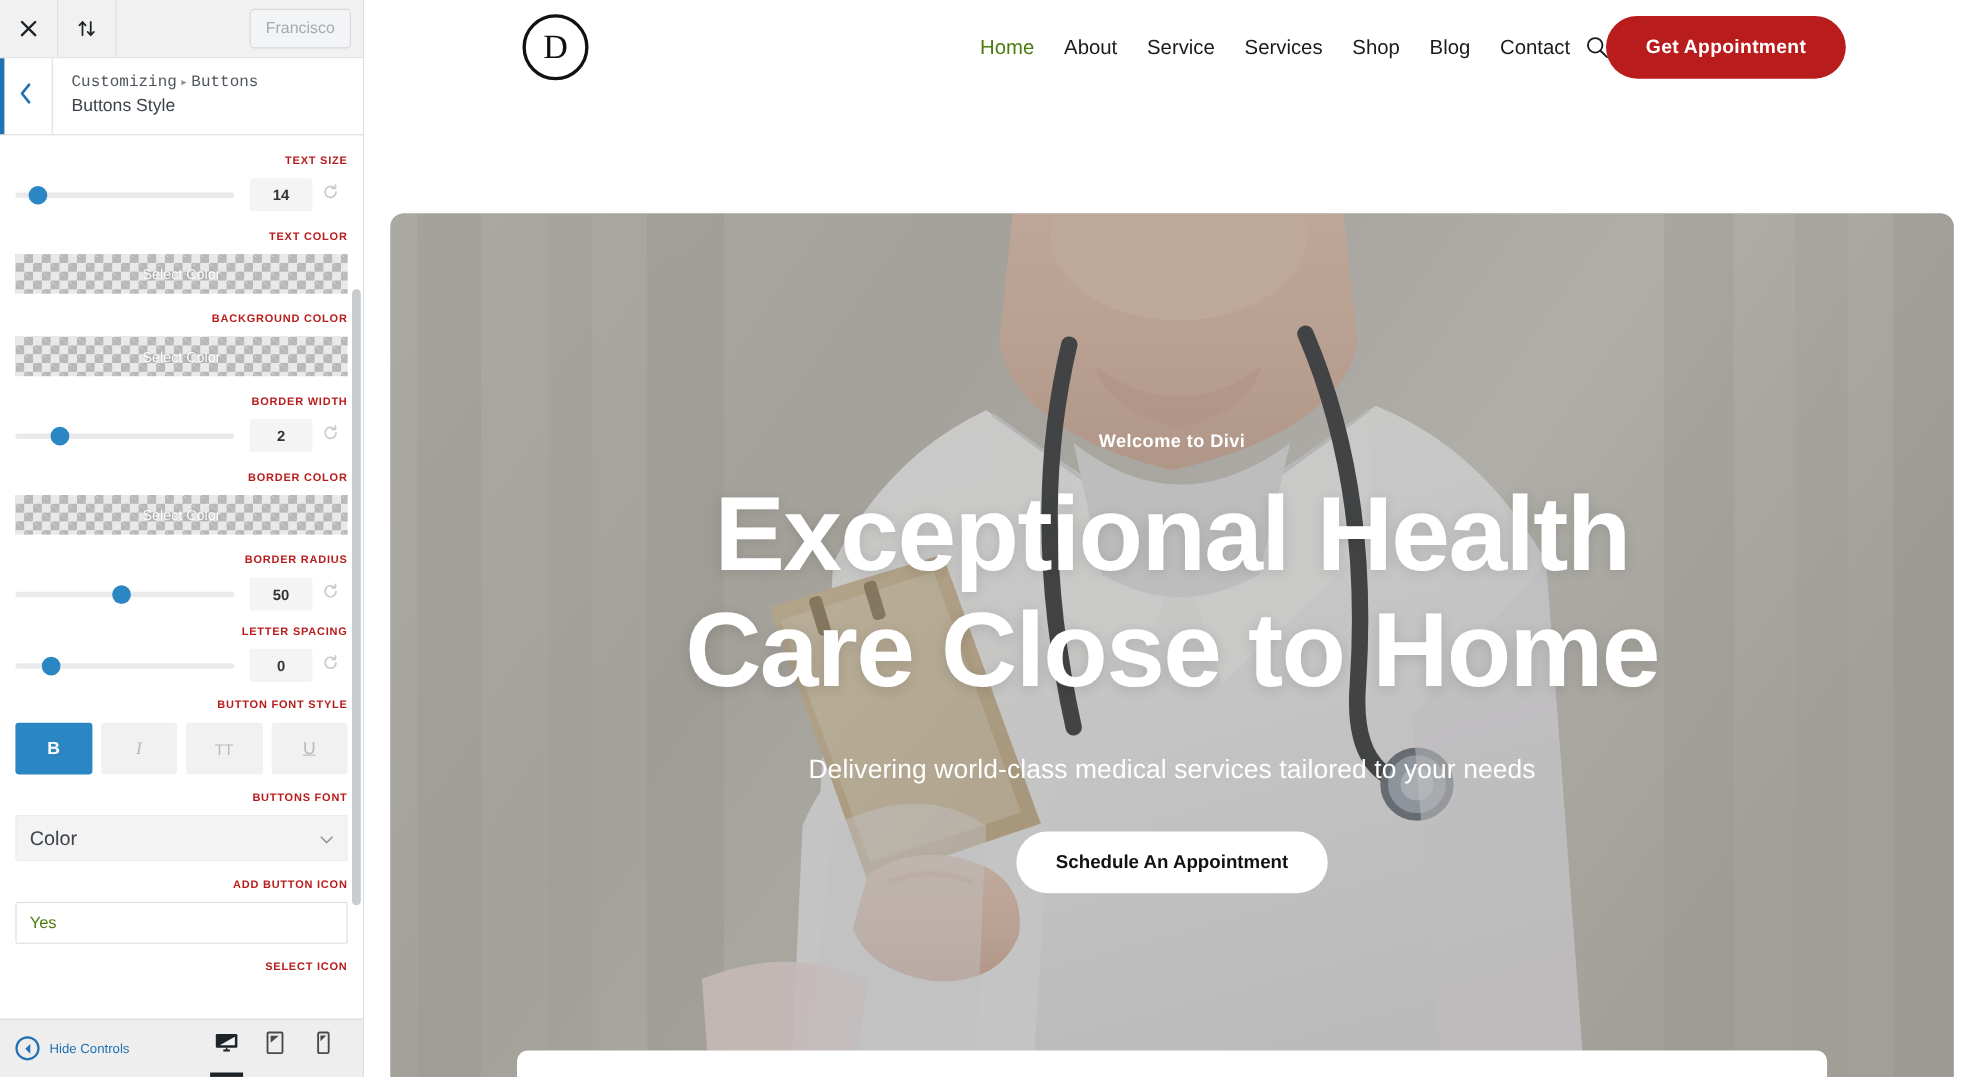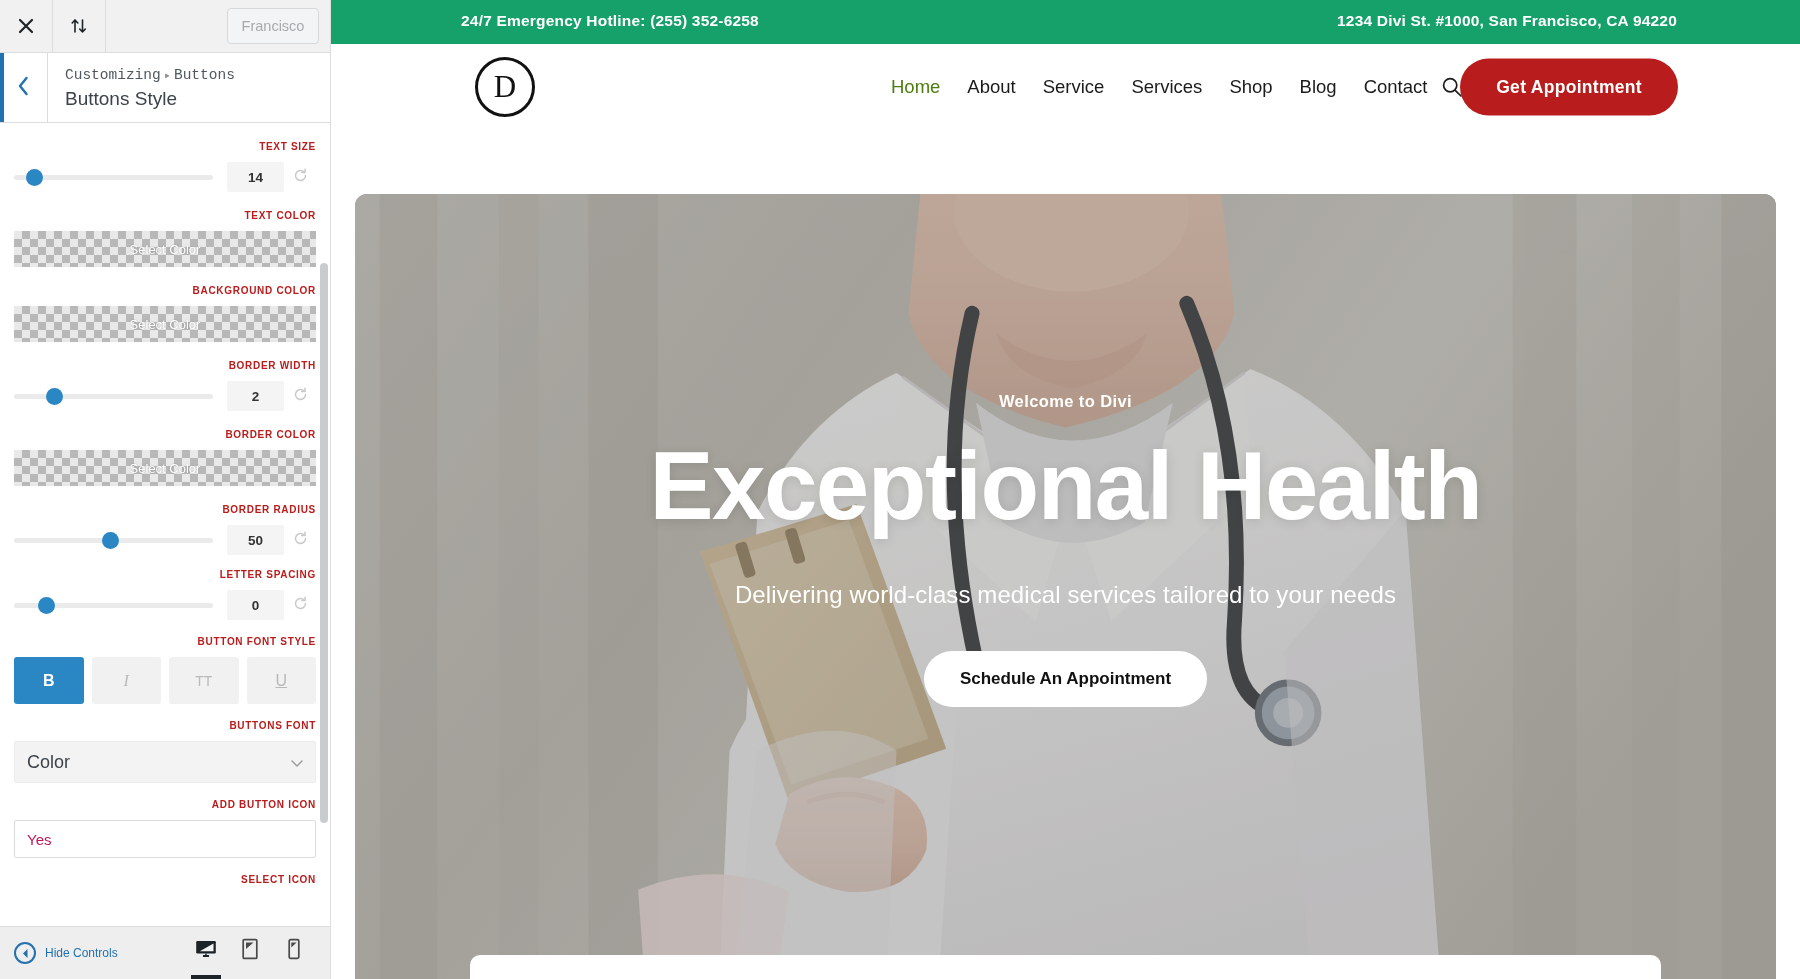--- a/index.html
+++ b/index.html
@@ -59,21 +59,21 @@
     cursor: pointer;
     position: relative;
   }
   .cz-back::before {
     content: ""; position: absolute; left: 0; top: 0; bottom: 0;
     width: 4px; background: #2271b1;
   }
   .cz-headtext { padding: 13px 0 0 17px; }
   .cz-crumb { font-size: 14.5px; color: #50575e; line-height: 1.3; font-family: Liberation Mono, monospace; }
   .cz-crumb .sep { color: #8c8f94; margin: 0 3px; font-size: 12px; }
-  .cz-title { font-size: 19px; color: #3c434a; font-weight: 400; line-height: 1.35; margin-top: 1px; }
+  .cz-title { font-size: 16px; color: #3c434a; font-weight: 400; line-height: 1.35; margin-top: 1px; }
 
   .cz-scroll {
     flex: 1 1 auto;
     overflow: hidden;
     padding: 18px 14px 0 14px;
     position: relative;
   }
   .cz-scrollbar {
     position: absolute; right: 2px; top: 140px;
     width: 8px; height: 560px;
@@ -137,21 +137,21 @@
   .select-box {
     height: 42px; width: 100%; background: #f3f3f3; border: 1px solid #ececec;
     border-radius: 2px; display: flex; align-items: center;
     padding: 0 12px; font-size: 18px; color: #3c434a; cursor: pointer;
     position: relative;
   }
   .select-box .caret { position: absolute; right: 12px; top: 50%; transform: translateY(-50%); }
   .text-input {
     height: 38px; width: 100%; background: #fff; border: 1px solid #dcdcdc;
     border-radius: 2px; display: flex; align-items: center;
-    padding: 0 12px; font-size: 15px; color: #be185d;
+    padding: 0 12px; font-size: 15px; color: #4d7c0f;
   }
 
   .cz-footer {
     height: 53px; min-height: 53px;
     background: #eeeeee;
     border-top: 1px solid #ddd;
     display: flex; align-items: center;
     padding: 0 14px;
     position: relative;
   }
@@ -458,24 +458,20 @@
               <path d="M4.3 4.4 L9.6 4.4 L4.3 9.6 Z" fill="#4a4a4a"></path>
             </svg>
           </span>
         </div>
       </div>
     </div>
   </aside>
 
   <main class="preview">
 
-    <div class="topbar">
-      <span class="tb-left">24/7 Emergency Hotline: (255) 352-6258</span>
-      <span class="tb-right">1234 Divi St. #1000, San Francisco, CA 94220</span>
-    </div>
 
     <div class="navbar">
       <div class="logo">D</div>
       <nav class="navmenu">
         <a href="#" class="active">Home</a>
         <a href="#">About</a>
         <a href="#">Service</a>
         <a href="#">Services</a>
         <a href="#">Shop</a>
         <a href="#">Blog</a>
@@ -557,20 +553,21 @@
 
           <path d="M392 830 L420 560 Q500 520 560 560 L548 830 Z" fill="#e9e7ec" opacity="0.5"></path>
           <path d="M1072 318 L1110 830 L980 830 L950 460 Z" fill="#e6e4e9" opacity="0.55"></path>
         </svg>
       </div>
       <div class="hero-overlay"></div>
       <div class="hero-content">
         <div class="eyebrow">Welcome to Divi</div>
         <h1 class="hero-h1">
           <span style="display:block">Exceptional Health</span>
+          <span style="display:block">Care Close to Home</span>
         </h1>
         <div class="hero-sub">Delivering world-class medical services tailored to your needs</div>
         <div class="hero-cta">Schedule An Appointment</div>
       </div>
       <div class="card-strip"></div>
     </section>
   </main>
 </div>
 
 </body></html>

